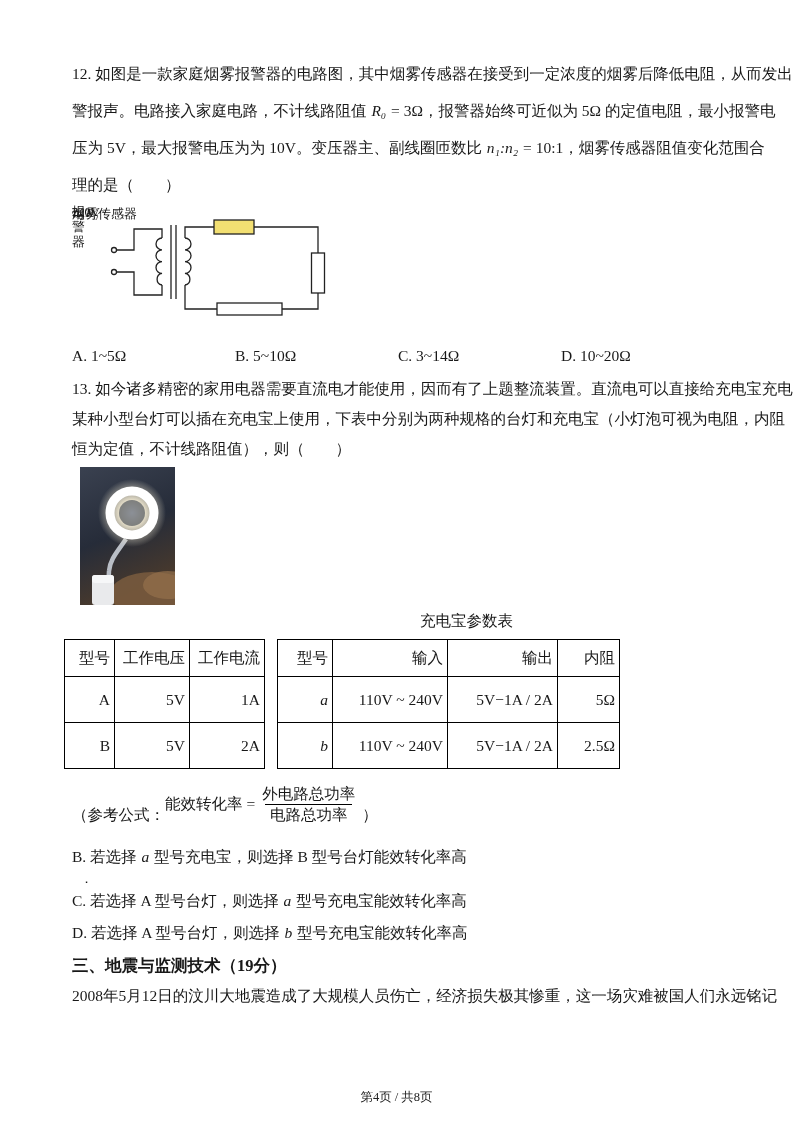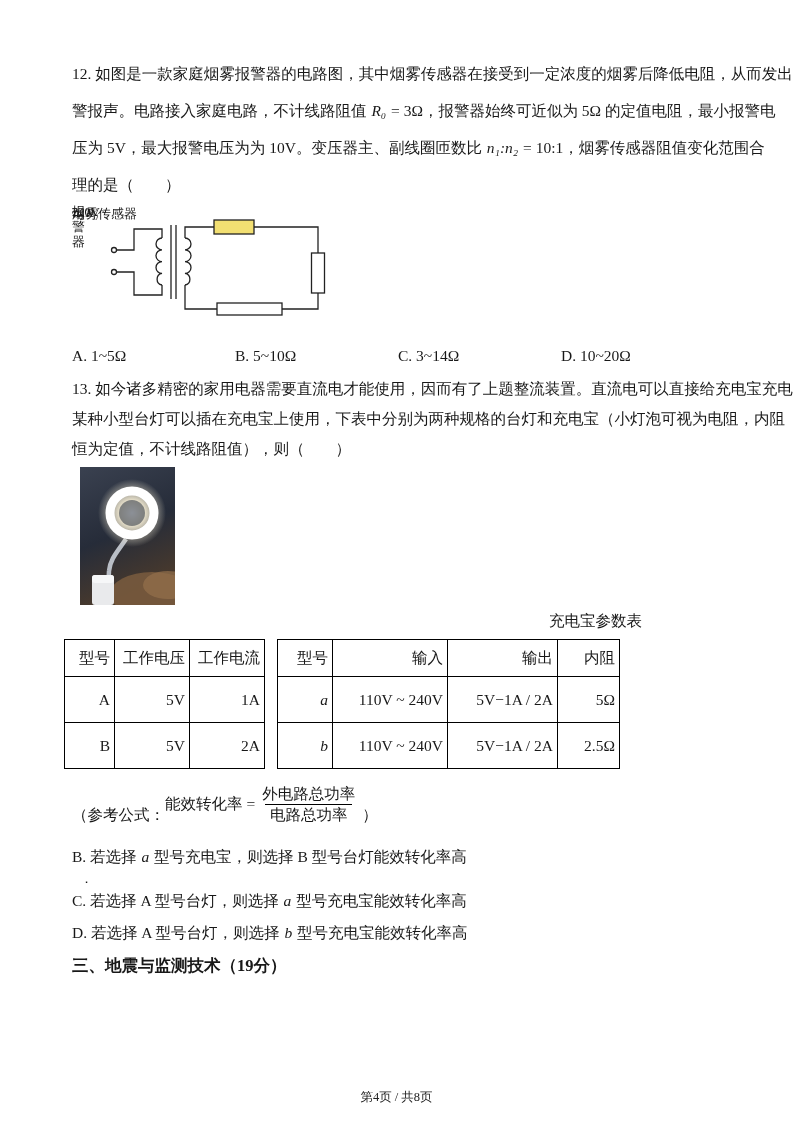--- a/index.html
+++ b/index.html
@@ -34,21 +34,21 @@
   
   .opt-row { display:grid; grid-template-columns:163px 163px 163px 1fr;
              font-size:15.5px; height:24px; align-items:center; margin-top:3px; }
 
   
   .lamp-fig { width:95px; height:138px; margin:3px 0 0 8px; }
 
   
   .cap-row { position:relative; height:22px; margin-top:6px; font-size:15.5px; }
   .cap1 { position:absolute; left:100px; top:0; width:200px; text-align:center; }
-  .cap2 { position:absolute; left:330px; top:0; width:240px; text-align:right; }
+  .cap2 { position:absolute; left:348px; top:0; width:240px; text-align:left; }
 
   
   .tables-row { display:flex; gap:12px; margin:6px 0 0 -8px; }
   table.ptable { border-collapse:collapse; font-size:15.5px; }
   table.ptable td { border:1px solid #000; text-align:right; vertical-align:middle; padding:0 4px; }
   table.ptable tr.hrow td { height:37px; }
   table.ptable tr.drow td { height:46px; }
 
   
   .formula { display:flex; align-items:center; height:54px; margin-top:8px; font-size:15.5px; }
@@ -217,17 +217,18 @@
 
     <div class="q13-opts">
       <div class="tline lh32"><span>B. 若选择 </span><span class="math">a</span><span> 型号充电宝，则选择 B 型号台灯能效转化率高</span></div>
       <div class="stray-line">．</div>
       <div class="tline lh32"><span>C. 若选择 A 型号台灯，则选择 </span><span class="math">a</span><span> 型号充电宝能效转化率高</span></div>
       <div class="tline lh32"><span>D. 若选择 A 型号台灯，则选择 </span><span class="math">b</span><span> 型号充电宝能效转化率高</span></div>
     </div>
 
     <div class="sec-heading">三、地震与监测技术（19分）</div>
 
+    <div class="closing"><span>2008年5月12日的汶川大地震造成了大规模人员伤亡，经济损失极其惨重，这一场灾难被国人们永远铭记</span></div>
 
   </div>
 
   <div class="footer">第4页 / 共8页</div>
 </div>
 
 </body></html>

